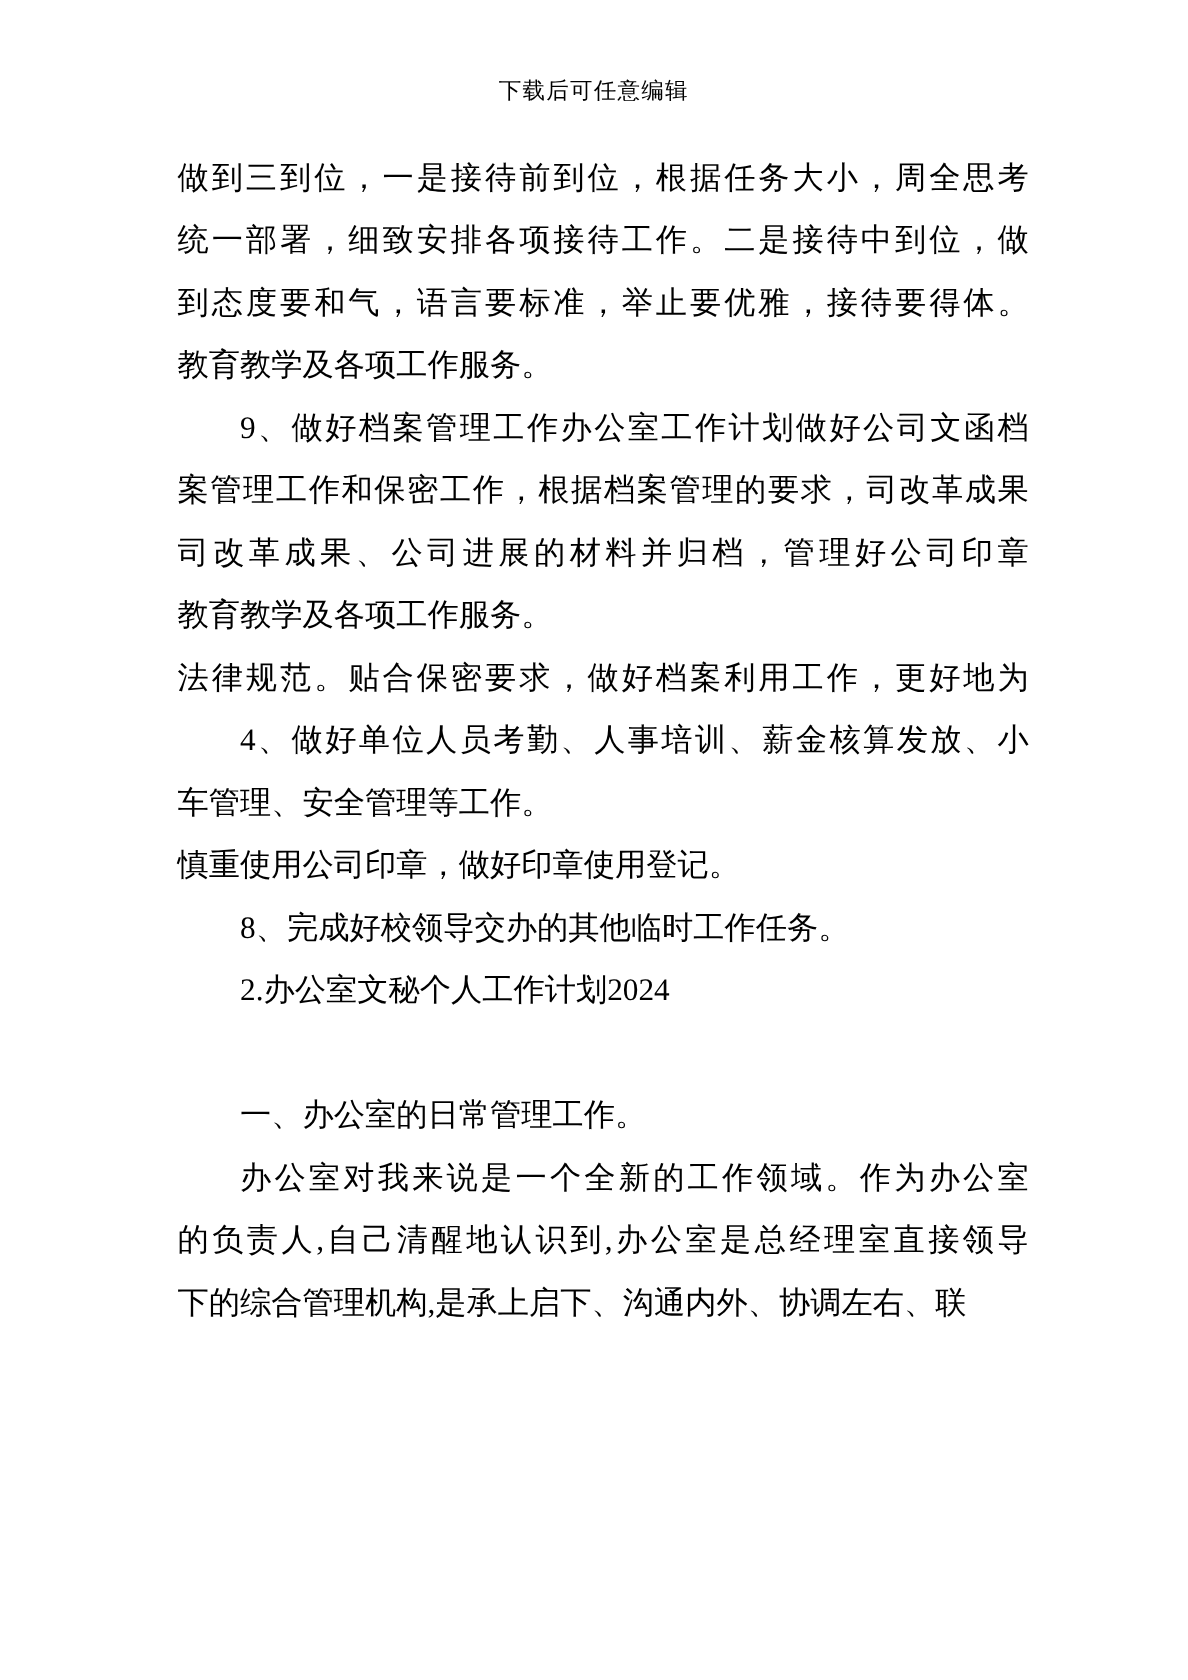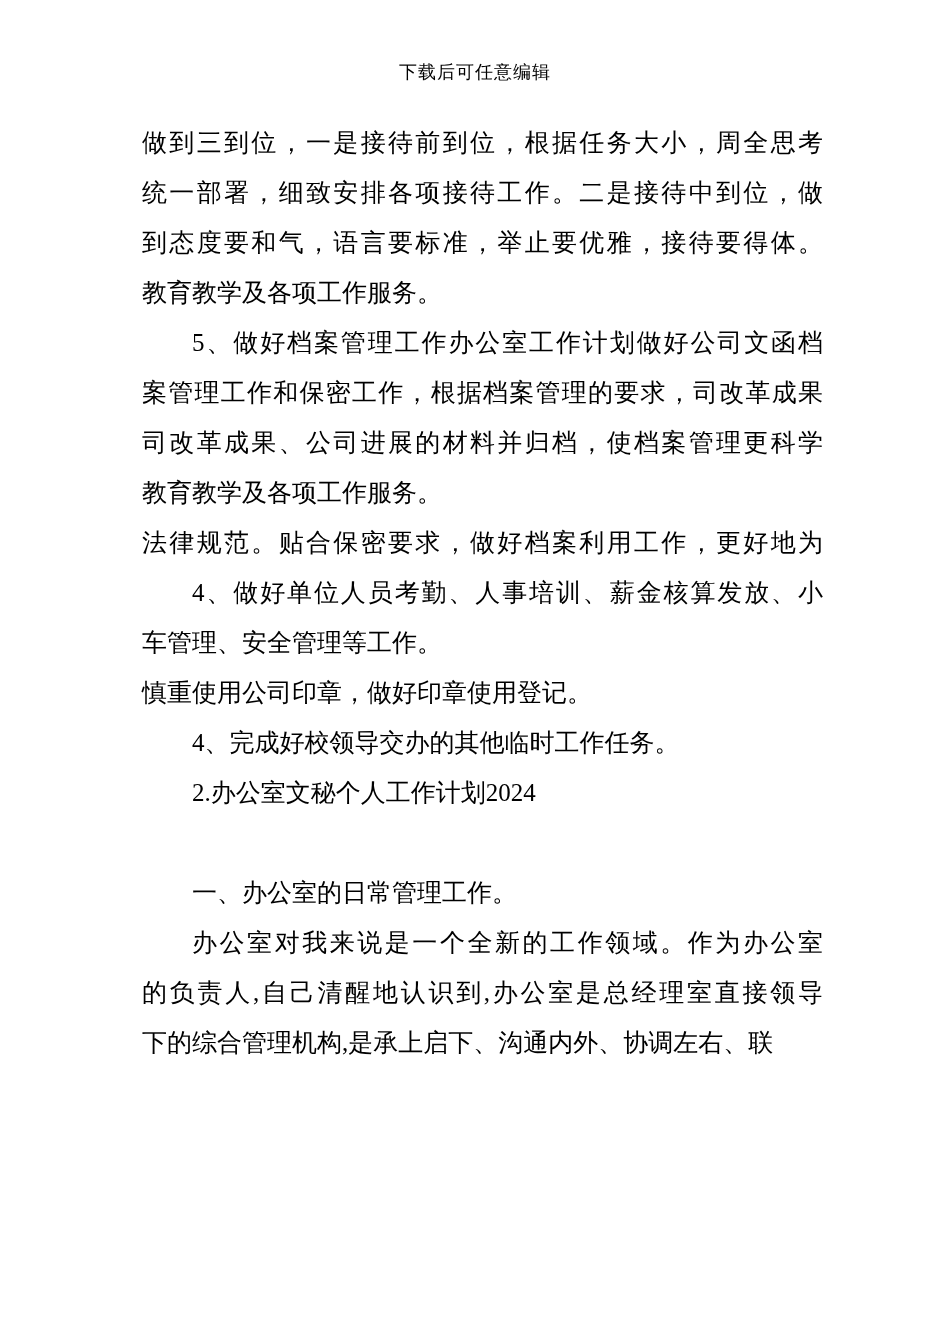--- a/index.html
+++ b/index.html
@@ -56,29 +56,29 @@
 </head>
 <body>
 
 <div class="page">
   <div class="header-watermark">下载后可任意编辑</div>
   <div class="doc-body" id="doc-body">
       <div class="line">做到三到位，一是接待前到位，根据任务大小，周全思考</div>
       <div class="line">统一部署，细致安排各项接待工作。二是接待中到位，做</div>
       <div class="line">到态度要和气，语言要标准，举止要优雅，接待要得体。</div>
       <div class="line para-end">教育教学及各项工作服务。</div>
-      <div class="line indent">5、做好档案管理工作办公室工作计划做好公司文函档</div>
+      <div class="line indent">9、做好档案管理工作办公室工作计划做好公司文函档</div>
       <div class="line">案管理工作和保密工作，根据档案管理的要求，司改革成果</div>
-      <div class="line">司改革成果、公司进展的材料并归档，使档案管理更科学</div>
+      <div class="line">司改革成果、公司进展的材料并归档，管理好公司印章</div>
       <div class="line para-end">教育教学及各项工作服务。</div>
       <div class="line">法律规范。贴合保密要求，做好档案利用工作，更好地为</div>
       <div class="line indent">4、做好单位人员考勤、人事培训、薪金核算发放、小</div>
       <div class="line para-end">车管理、安全管理等工作。</div>
       <div class="line para-end">慎重使用公司印章，做好印章使用登记。</div>
-      <div class="line indent para-end">4、完成好校领导交办的其他临时工作任务。</div>
+      <div class="line indent para-end">8、完成好校领导交办的其他临时工作任务。</div>
       <div class="line indent para-end">2.办公室文秘个人工作计划2024</div>
       <div class="line para-end blank"></div>
       <div class="line indent para-end">一、办公室的日常管理工作。</div>
       <div class="line indent">办公室对我来说是一个全新的工作领域。作为办公室</div>
       <div class="line">的负责人,自己清醒地认识到,办公室是总经理室直接领导</div>
       <div class="line para-end">下的综合管理机构,是承上启下、沟通内外、协调左右、联</div>
     </div>
 </div>
 
 </body></html>

